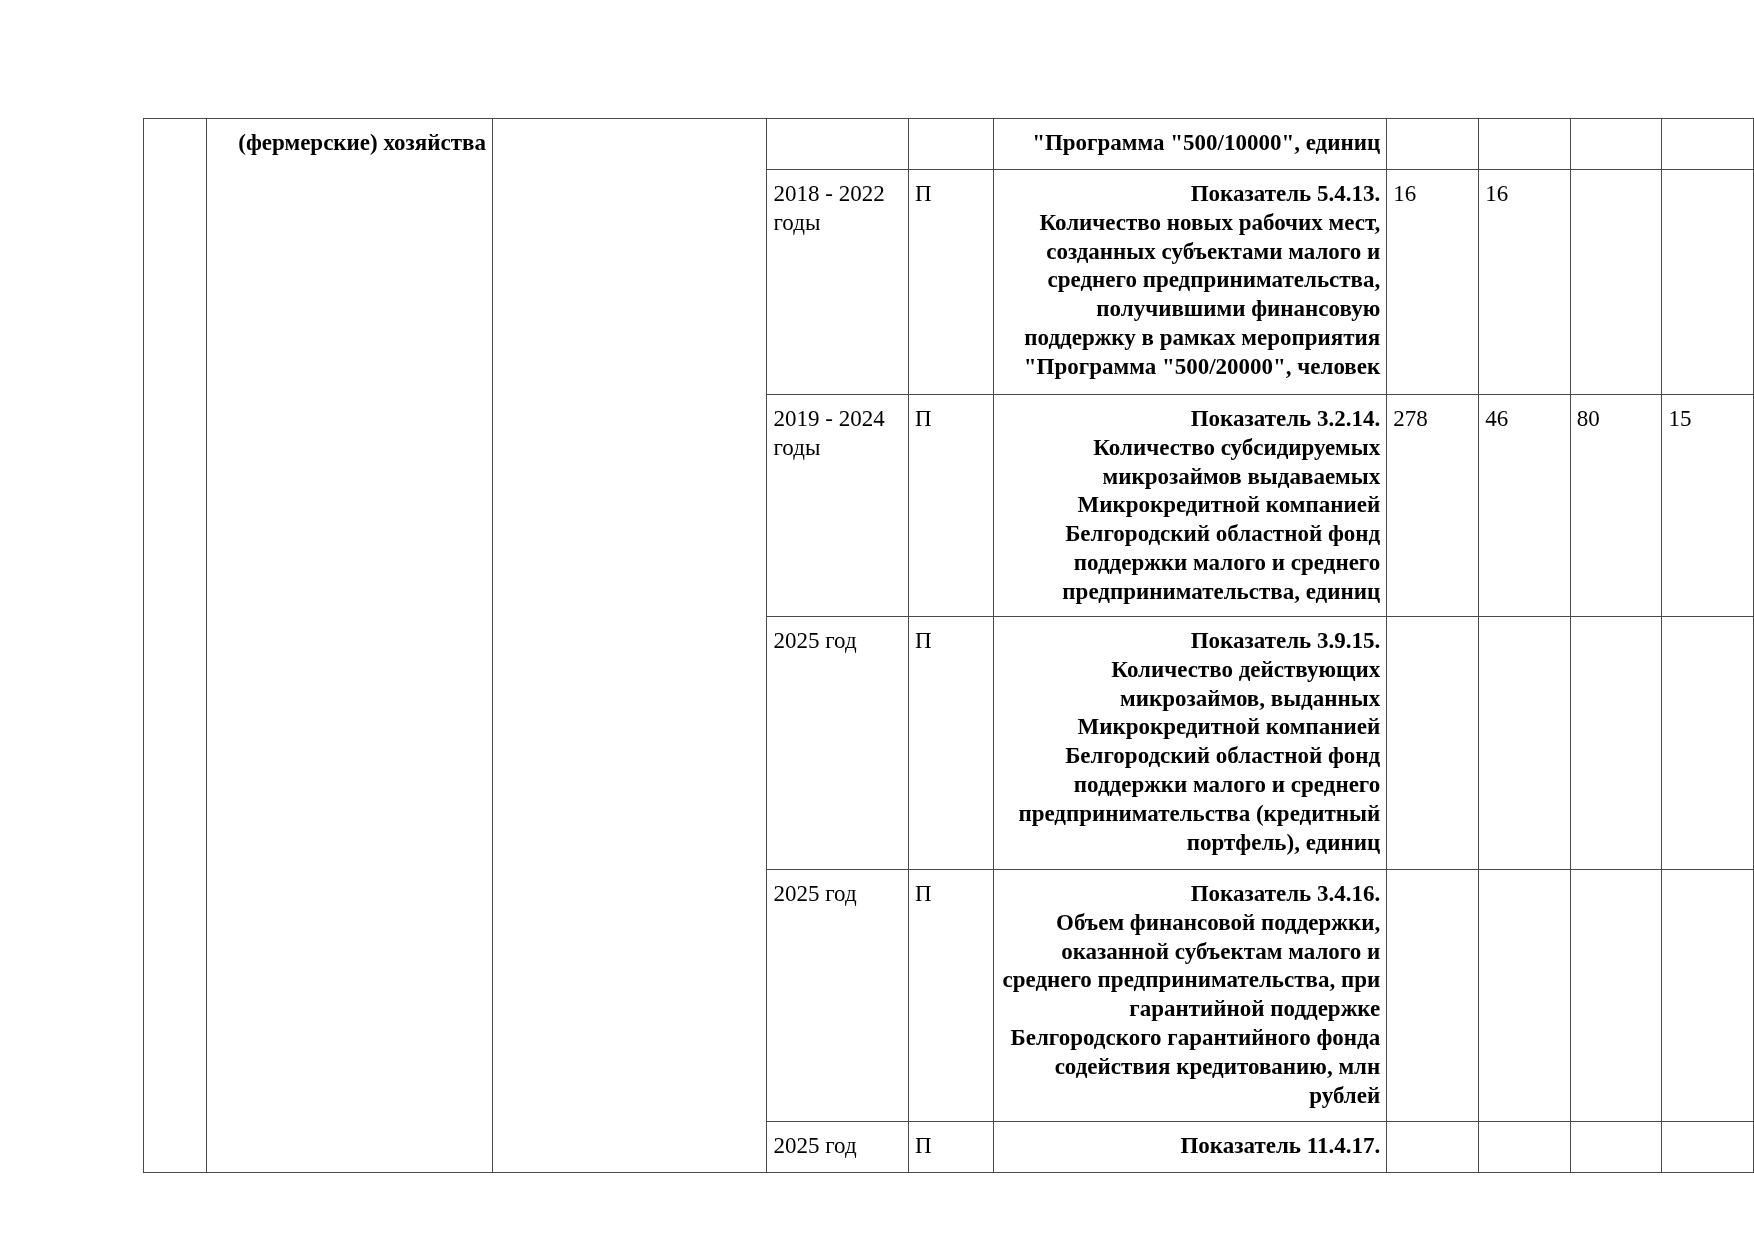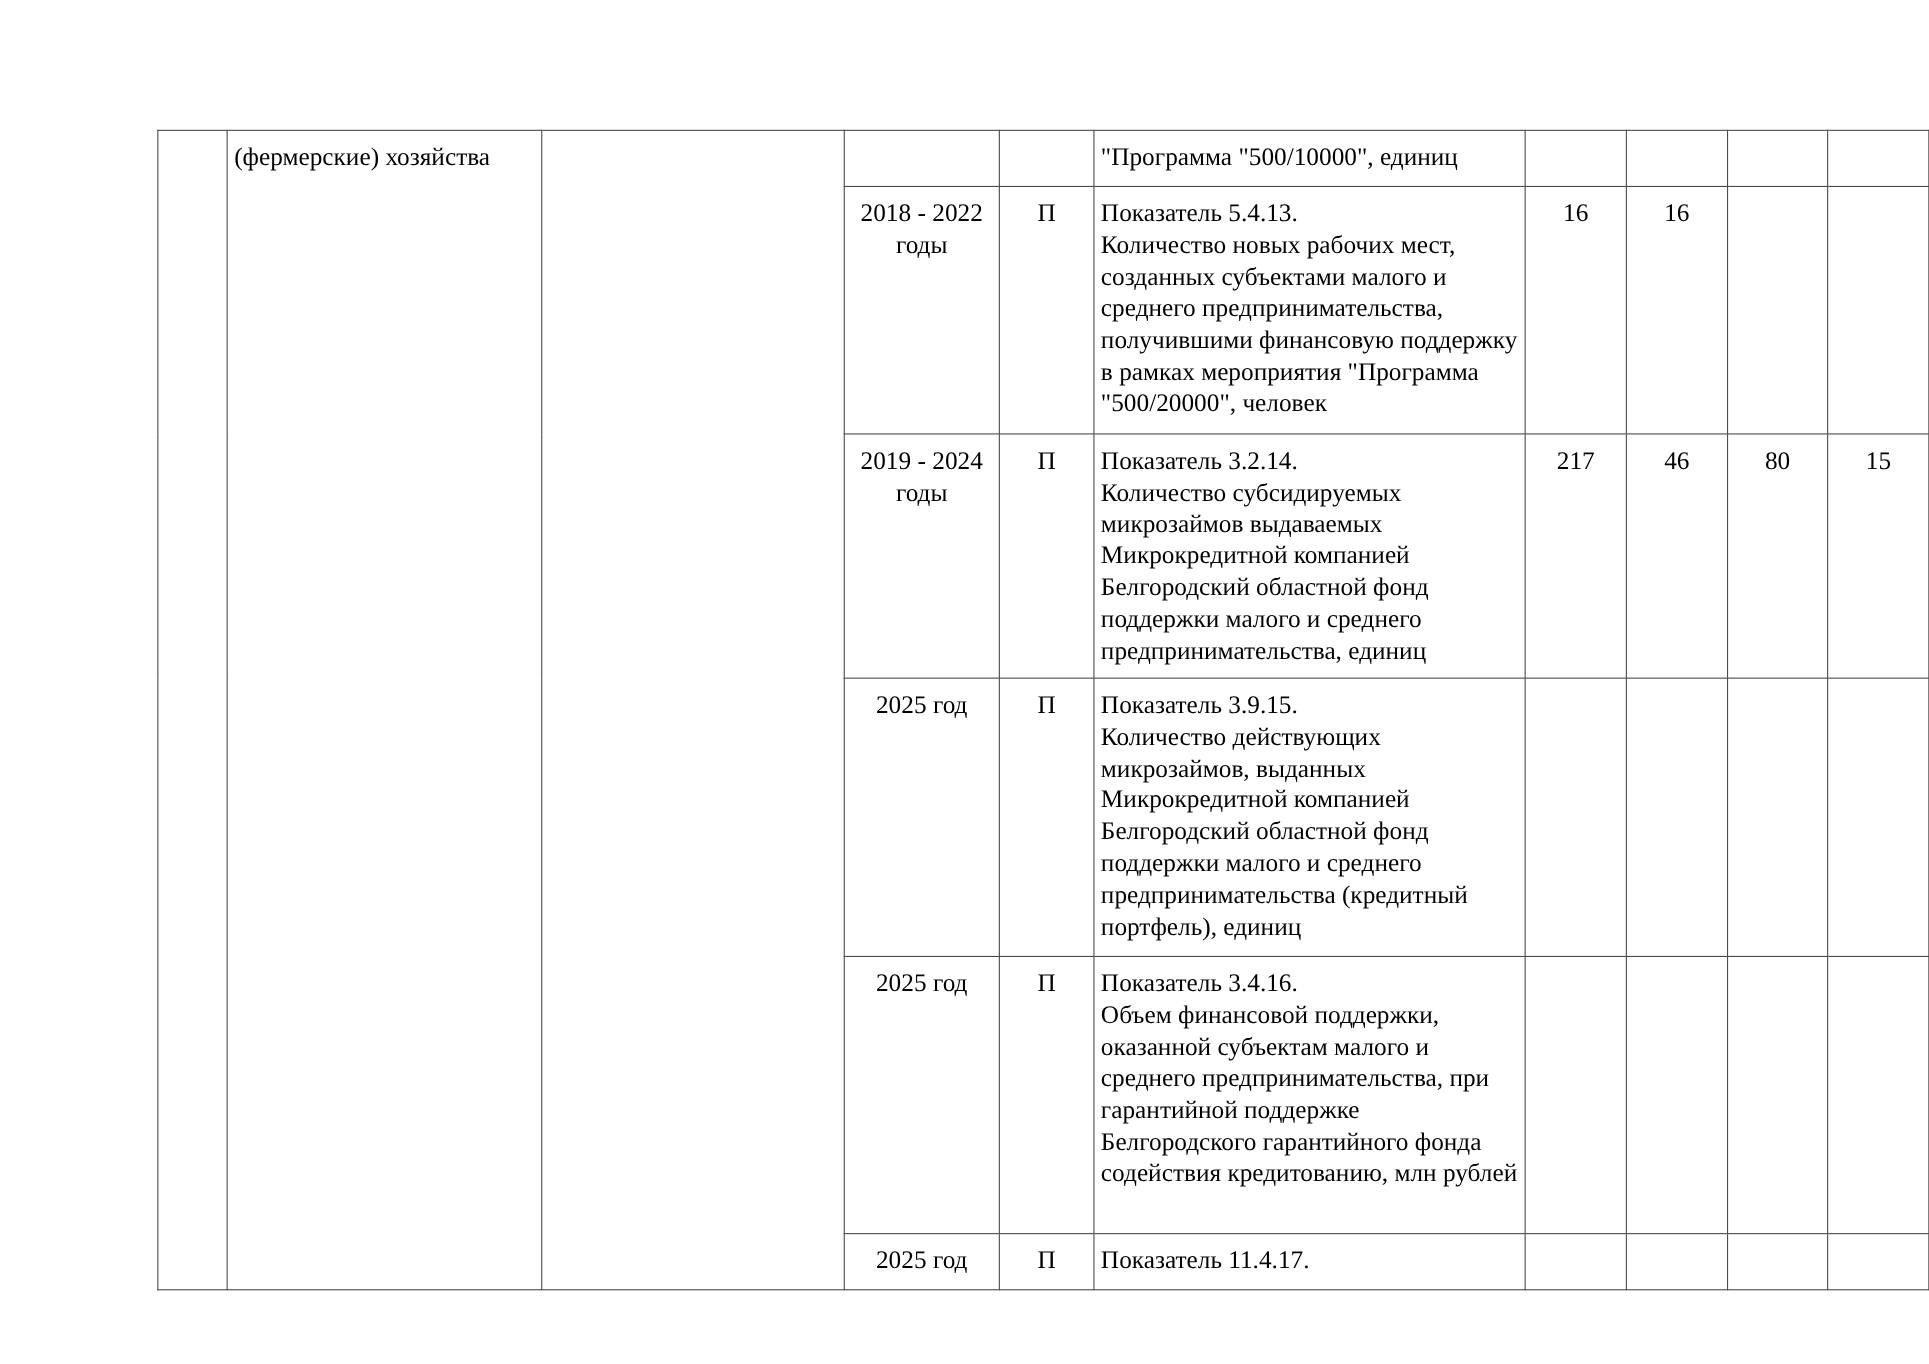--- a/index.html
+++ b/index.html
@@ -3,22 +3,22 @@
 <meta charset="utf-8">
 <style>
   html, body { margin: 0; padding: 0; background: #ffffff; }
   body { width: 1754px; height: 1240px; position: relative; overflow: hidden;
          font-family: "Liberation Serif", "DejaVu Serif", serif; color: #000; }
   .page { position: absolute; left: 0; top: 0; width: 1754px; height: 1240px; }
   table.doc { position: absolute; left: 143px; top: 118px; border-collapse: collapse;
               table-layout: fixed; font-size: 23px; line-height: 28.8px; }
   table.doc td { border: 1.5px solid #4a4a4a; vertical-align: top; padding: 10px 6px 0 6px;
                  overflow: hidden; }
-  td.c { text-align: center; }
-  td.l { text-align: left; }
+  td.c { }
+  td.l { text-align: right; font-weight: bold; }
 </style>
 </head>
 <body>
 
 <div class="page">
   <table class="doc">
     <colgroup>
       <col style="width:65px">
       <col style="width:292px">
       <col style="width:286px">
@@ -57,21 +57,21 @@
         <td class="c"></td>
         <td class="c"></td>
       </tr>
       <tr style="height:222px">
         <td class="c">2019 - 2024 годы</td>
         <td class="c">П</td>
         <td class="l">
           <div>Показатель 3.2.14.</div>
           <div>Количество субсидируемых микрозаймов выдаваемых Микрокредитной компанией Белгородский областной фонд поддержки малого и среднего предпринимательства, единиц</div>
         </td>
-        <td class="c">217</td>
+        <td class="c">278</td>
         <td class="c">46</td>
         <td class="c">80</td>
         <td class="c">15</td>
       </tr>
       <tr style="height:253px">
         <td class="c">2025 год</td>
         <td class="c">П</td>
         <td class="l">
           <div>Показатель 3.9.15.</div>
           <div>Количество действующих микрозаймов, выданных Микрокредитной компанией Белгородский областной фонд поддержки малого и среднего предпринимательства (кредитный портфель), единиц</div>

